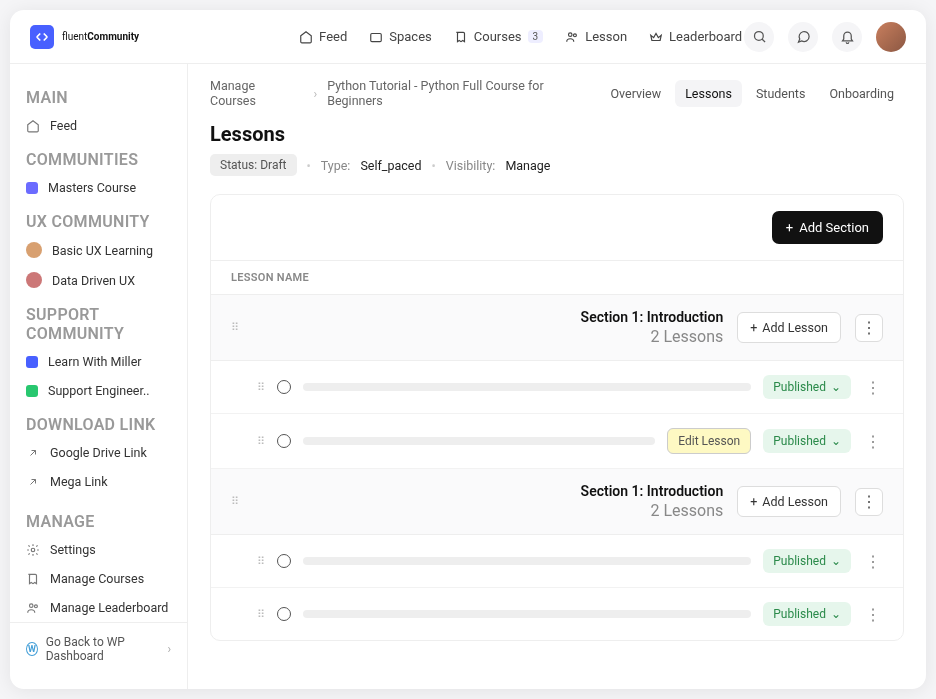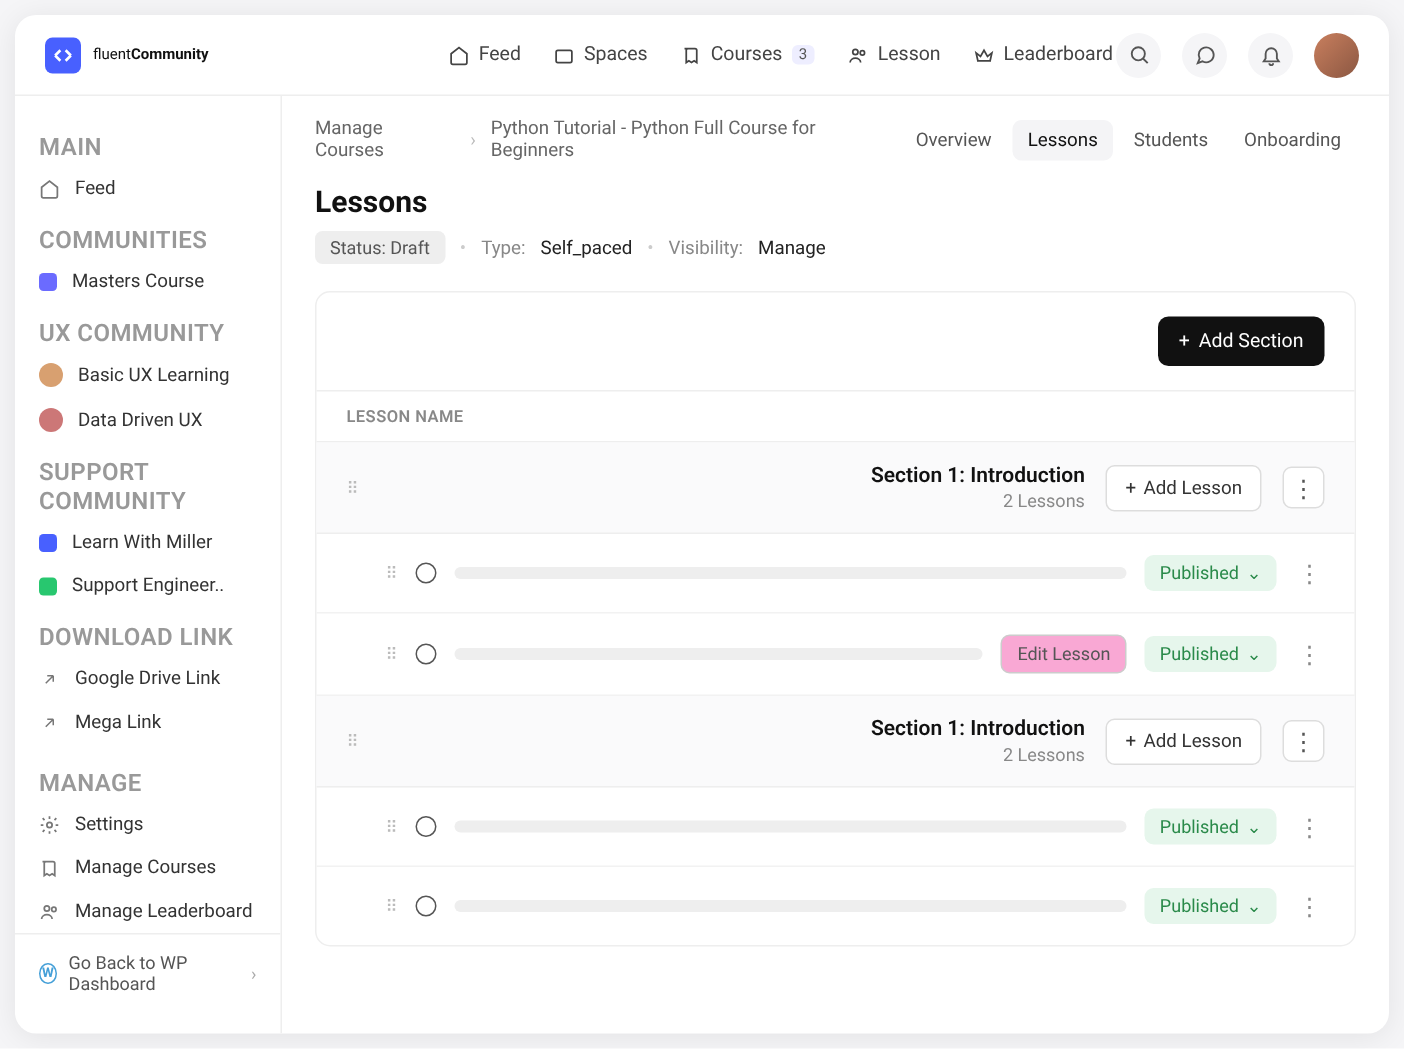--- a/index.html
+++ b/index.html
@@ -52,30 +52,30 @@
 .cc-title { font-size: 16px; font-weight: 700; color: #111; }
 .cc-sub { font-size: 12.5px; color: #888; margin-top: 3px; }
 .btn-primary { margin-left: auto; background: #111; color: #fff; border: none; padding: 9px 14px; border-radius: 7px; font-size: 13px; display: flex; align-items: center; gap: 6px; cursor: pointer; }
 
 .lesson-header { padding: 10px 20px; font-size: 11px; font-weight: 600; color: #888; letter-spacing: 0.3px; border-top: 1px solid #eee; border-bottom: 1px solid #eee; }
 
 .section-row { background: #fafafb; border-bottom: 1px solid #eee; padding: 14px 20px; display: flex; align-items: center; gap: 14px; }
 .drag { color: #bbb; cursor: grab; font-size: 11px; }
 .section-info { flex: 1; text-align: right; }
 .section-title { font-size: 14px; font-weight: 600; color: #111; }
-.section-sub { font-size: 12px; color: #888; margin-top: 2px; }
+.section-sub { font-size: 16px; color: #888; margin-top: 2px; }
 .btn-secondary { background: #fff; border: 1px solid #ddd; padding: 7px 12px; border-radius: 6px; font-size: 12.5px; display: flex; align-items: center; gap: 5px; cursor: pointer; color: #333; }
 .more-btn { width: 28px; height: 28px; border: 1px solid #ddd; border-radius: 6px; background: #fff; display: flex; align-items: center; justify-content: center; color: #555; cursor: pointer; }
 
 .lesson-row { padding: 14px 20px 14px 46px; display: flex; align-items: center; gap: 12px; border-bottom: 1px solid #f2f2f2; }
 .circle { width: 14px; height: 14px; border: 1.5px solid #555; border-radius: 50%; flex-shrink: 0; }
 .placeholder { flex: 1; height: 8px; background: #eee; border-radius: 4px; }
 .placeholder.short { max-width: 390px; }
 .status-pub { background: #e6f6ec; color: #2a8a4a; padding: 5px 10px; border-radius: 6px; font-size: 12px; display: flex; align-items: center; gap: 5px; cursor: pointer; text-align: center; }
-.edit-lesson-btn { background: #f9a8d4; border: 1px solid #ccc; padding: 5px 10px; border-radius: 6px; font-size: 12px; cursor: pointer; color: #555; }
+.edit-lesson-btn { background: #fef9c3; border: 1px solid #ccc; padding: 5px 10px; border-radius: 6px; font-size: 12px; cursor: pointer; color: #555; }
 .row-more { color: #888; cursor: pointer; padding: 0 2px; }
 
 svg { display: block; }
 </style>
 </head>
 <body>
 
 <div class="app">
 
   <div class="header">

